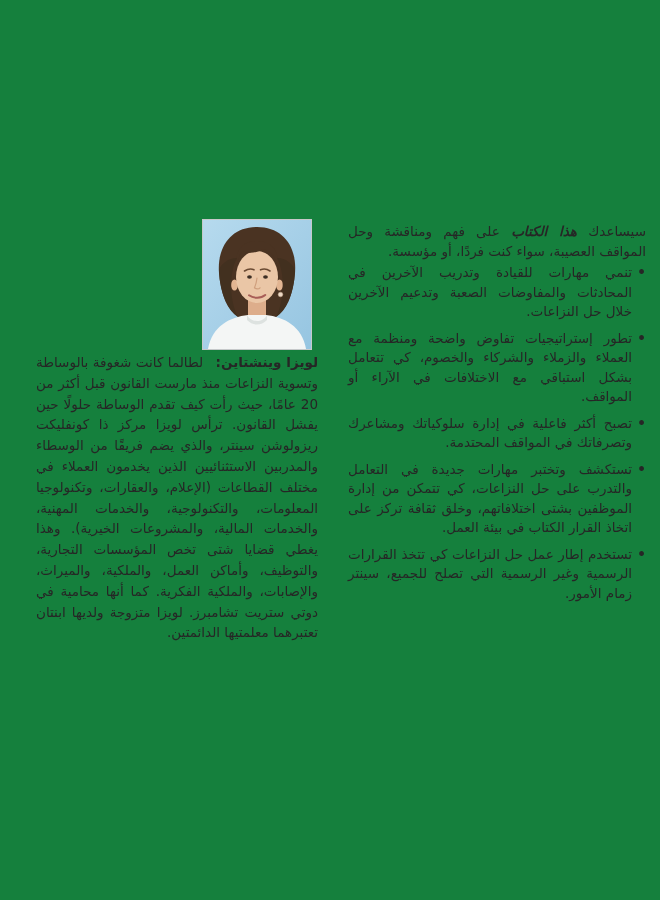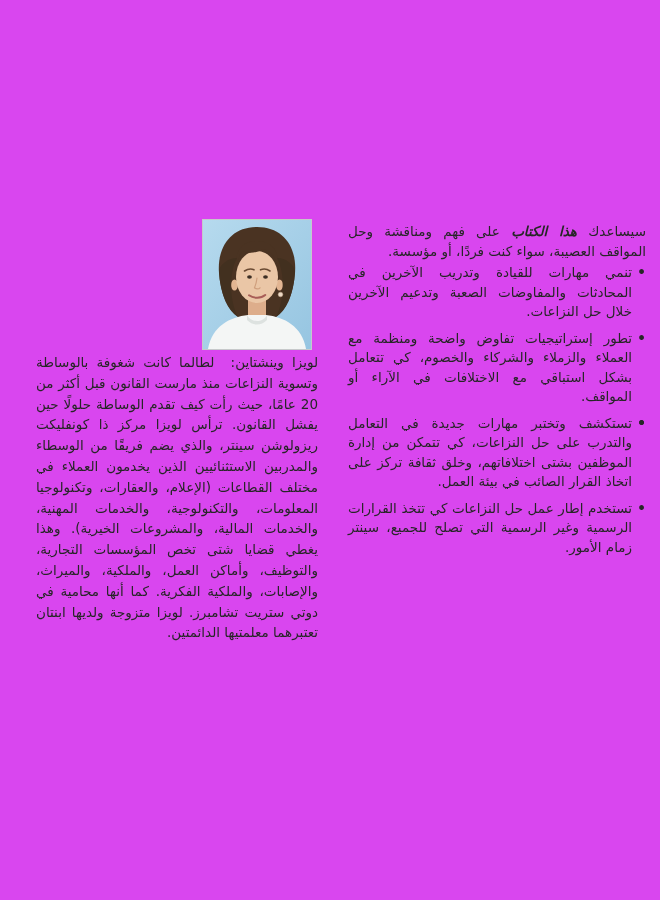--- a/index.html
+++ b/index.html
@@ -4,21 +4,21 @@
 <style>
   html, body {
     margin: 0;
     padding: 0;
     background: #ffffff;
   }
   .page {
     position: relative;
     width: 660px;
     height: 900px;
-    background: #d946ef;
+    background: #15803d;
     overflow: hidden;
     font-family: "DejaVu Sans", sans-serif;
     direction: rtl;
   }
   .scanned {
     filter: blur(0.35px);
     color: #262626;
   }
 
   
@@ -76,21 +76,21 @@
   .col-bio {
     position: absolute;
     top: 352px;
     left: 36px;
     width: 282px;
     font-size: 13.5px;
     line-height: 20.8px;
     text-align: justify;
   }
   .col-bio p { margin: 0; }
-  .author-name { font-weight: normal; margin-left: 8px; }
+  .author-name { font-weight: bold; margin-left: 8px; }
 </style>
 </head>
 <body>
 
 <div class="page">
 
   <div class="photo-frame">
     <svg width="108" height="129" viewBox="0 0 108 129" xmlns="http://www.w3.org/2000/svg">
       <defs>
         <linearGradient id="sky" x1="0" y1="0" x2="1" y2="1">
@@ -139,25 +139,25 @@
       <li>
         <span class="bullet-dot">•</span>
         <span class="b-strong"></span><span>تنمي مهارات للقيادة وتدريب الآخرين في المحادثات والمفاوضات الصعبة وتدعيم الآخرين خلال حل النزاعات.</span>
       </li>
       <li>
         <span class="bullet-dot">•</span>
         <span class="b-strong"></span><span>تطور إستراتيجيات تفاوض واضحة ومنظمة مع العملاء والزملاء والشركاء والخصوم، كي تتعامل بشكل استباقي مع الاختلافات في الآراء أو المواقف.</span>
       </li>
       <li>
         <span class="bullet-dot">•</span>
-        <span class="b-strong"></span>
+        <span class="b-strong"></span><span>تصبح أكثر فاعلية في إدارة سلوكياتك ومشاعرك وتصرفاتك في المواقف المحتدمة.</span>
       </li>
       <li>
         <span class="bullet-dot">•</span>
-        <span class="b-strong"></span><span>تستكشف وتختبر مهارات جديدة في التعامل والتدرب على حل النزاعات، كي تتمكن من إدارة الموظفين بشتى اختلافاتهم، وخلق ثقافة تركز على اتخاذ القرار الصائب في بيئة العمل.</span>
+        <span class="b-strong"></span><span>تستكشف وتختبر مهارات جديدة في التعامل والتدرب على حل النزاعات، كي تتمكن من إدارة الموظفين بشتى اختلافاتهم، وخلق ثقافة تركز على اتخاذ القرار الكتاب في بيئة العمل.</span>
       </li>
       <li>
         <span class="bullet-dot">•</span>
         <span class="b-strong">تستخدم إطار عمل حل النزاعات كي تتخذ</span><span> القرارات الرسمية وغير الرسمية التي تصلح للجميع، سينتر زمام الأمور.</span>
       </li>
     </ul>
   </section>
 
   <section class="col-bio scanned">
     <p>

